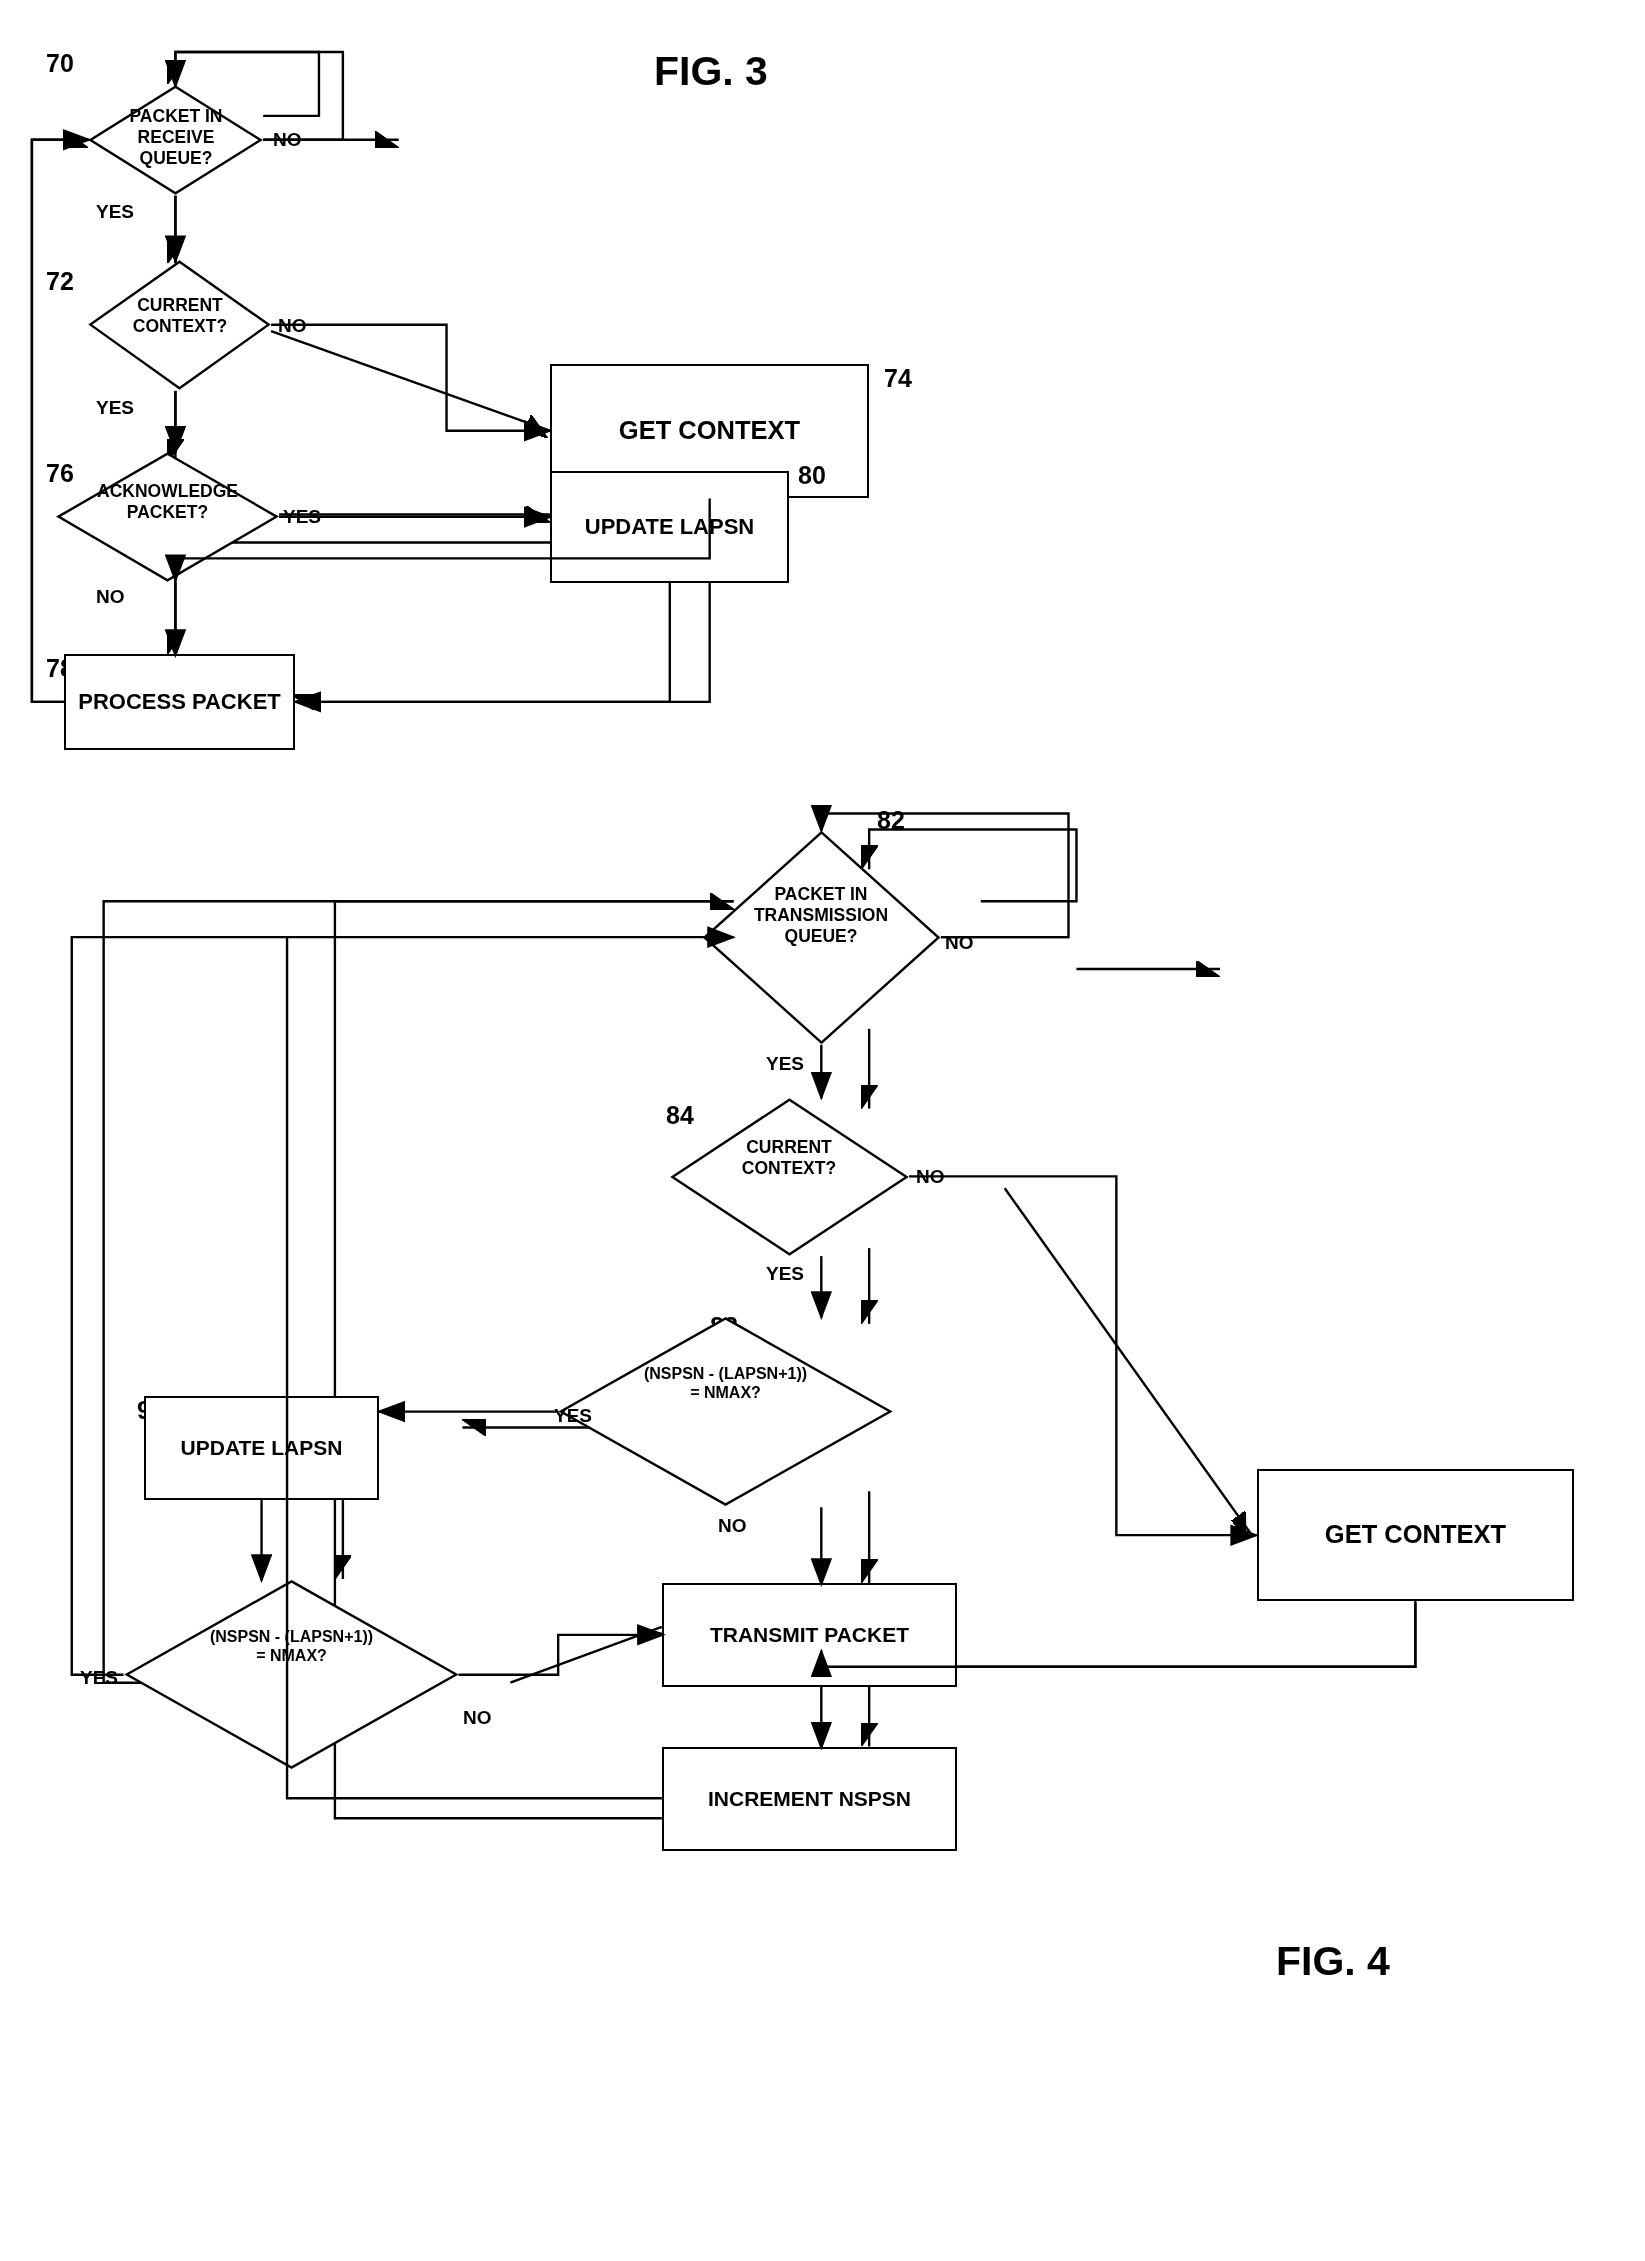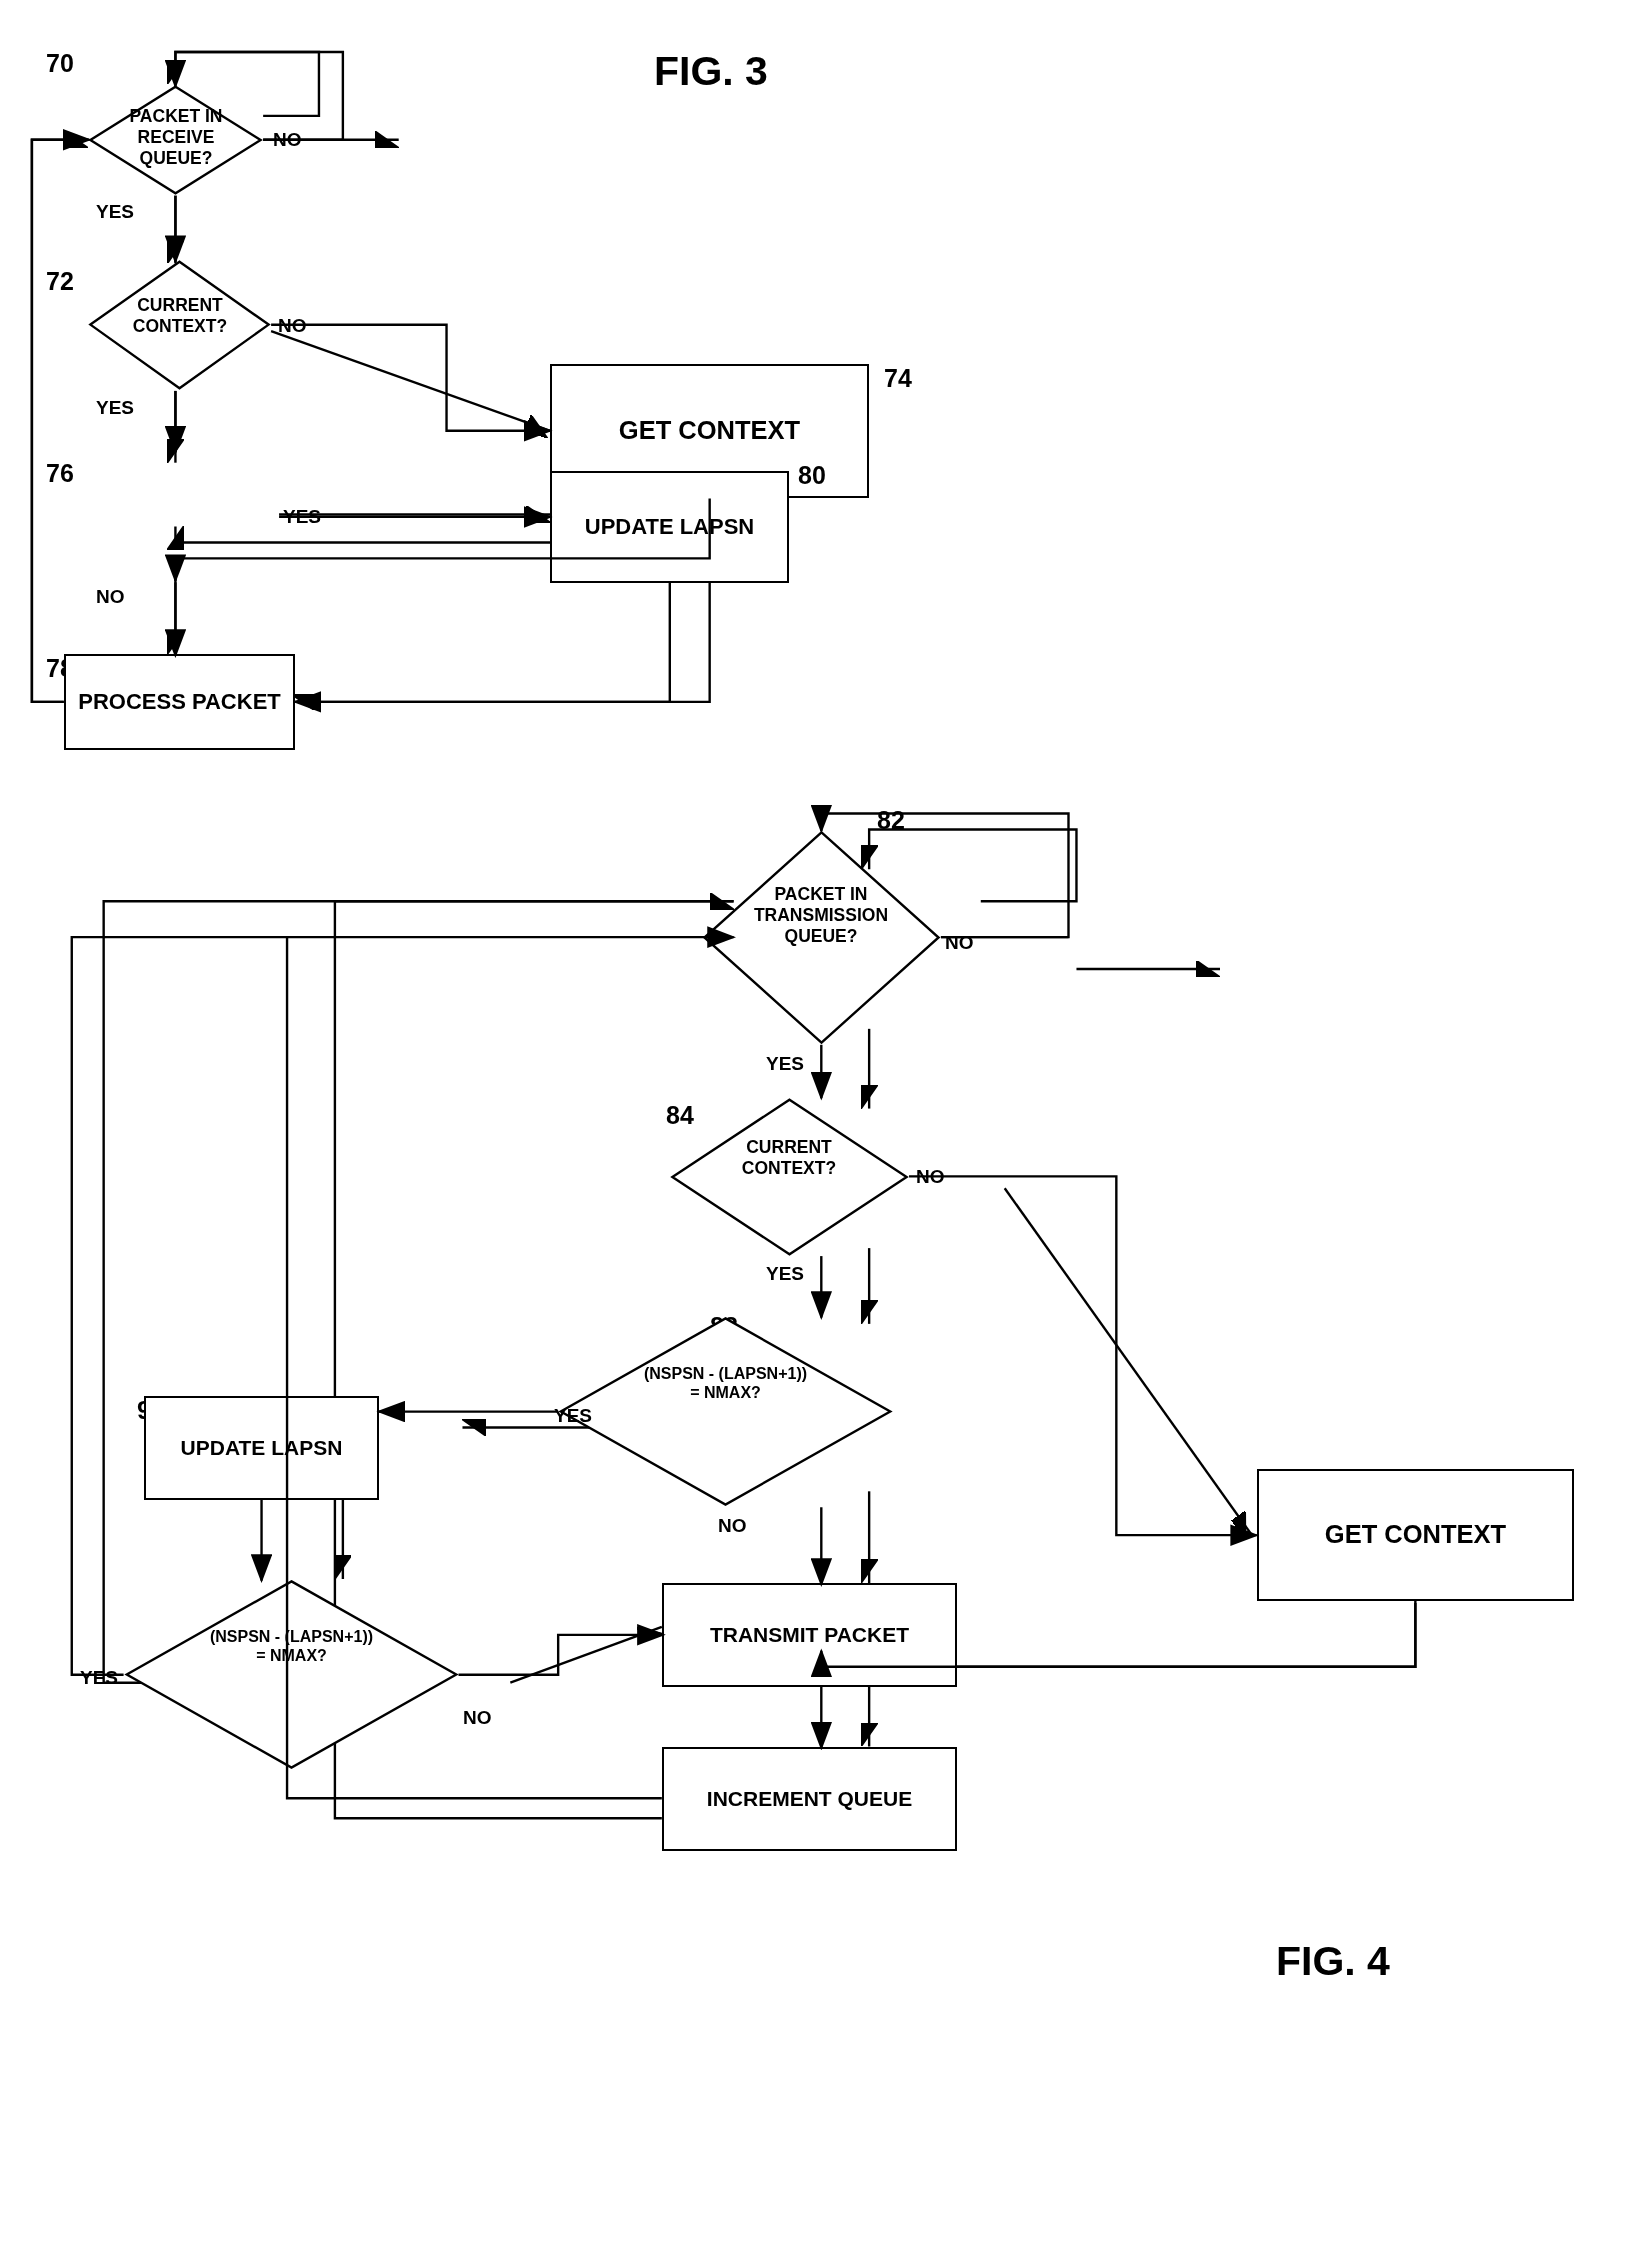--- a/index.html
+++ b/index.html
@@ -178,20 +178,27 @@
 
   <div class="arrow-label" style="top:397px; left:96px; font-size:19px;">YES</div>
 
   <div class="arrow-label" style="top:315px; left:278px; font-size:19px;">NO</div>
 
   <div class="rect-box" style="top:364px; left:550px; width:319px; height:134px; font-size:25.5px;">GET CONTEXT</div>
   <div class="node-label" style="top:364px; left:876px;margin-left:8px;">74</div>
 
   <div class="node-label" style="top:459px; left:46px;">76</div>
 
+  <div style="position:absolute; top:451px; left:56px; width:223px; height:132px;">
+    <svg style="position:absolute;top:0;left:0;width:223px;height:132px;" viewBox="0 0 280 165" width="223" height="132">
+      <polygon points="140,3 277,82 140,162 3,82" fill="white" stroke="black" stroke-width="3"></polygon>
+    </svg>
+    <div class="diamond-text" style="top:30px; left:24px; width:175px; font-size:17.5px; white-space:pre-line;">ACKNOWLEDGE
+PACKET?</div>
+  </div>
 
   <div class="arrow-label" style="top:506px; left:283px; font-size:19px;">YES</div>
 
   <div class="arrow-label" style="top:586px; left:96px; font-size:19px;">NO</div>
 
   <div class="rect-box" style="top:471px; left:550px; width:239px; height:112px; font-size:22px;">UPDATE LAPSN</div>
   <div class="node-label" style="top:461px; left:798px;">80</div>
 
   <div class="node-label" style="top:654px; left:46px;">78</div>
 
@@ -248,21 +255,21 @@
   <div class="node-label" style="top:1396px; left:137px;">94</div>
 
   <div class="rect-box" style="top:1396px; left:144px; width:235px; height:104px; font-size:21px;">UPDATE LAPSN</div>
 
   <div class="node-label" style="top:1579px; left:876px;">90</div>
 
   <div class="rect-box" style="top:1583px; left:662px; width:295px; height:104px; font-size:21px;">TRANSMIT PACKET</div>
 
   <div class="node-label" style="top:1747px; left:876px;">92</div>
 
-  <div class="rect-box" style="top:1747px; left:662px; width:295px; height:104px; font-size:21px;">INCREMENT QUEUE</div>
+  <div class="rect-box" style="top:1747px; left:662px; width:295px; height:104px; font-size:21px;">INCREMENT NSPSN</div>
 
   <div class="node-label" style="top:1715px; left:308px;">96</div>
 
   <div style="position:absolute; top:1579px; left:124px; width:335px; height:191px;">
     <svg style="position:absolute;top:0;left:0;width:335px;height:191px;" viewBox="0 0 420 240" width="335" height="191">
       <polygon points="210,3 417,120 210,237 3,120" fill="white" stroke="black" stroke-width="3"></polygon>
     </svg>
     <div class="diamond-text" style="top:48px; left:36px; width:263px; font-size:16px; white-space:pre-line;">(NSPSN - (LAPSN+1))
 = NMAX?</div>
   </div>

